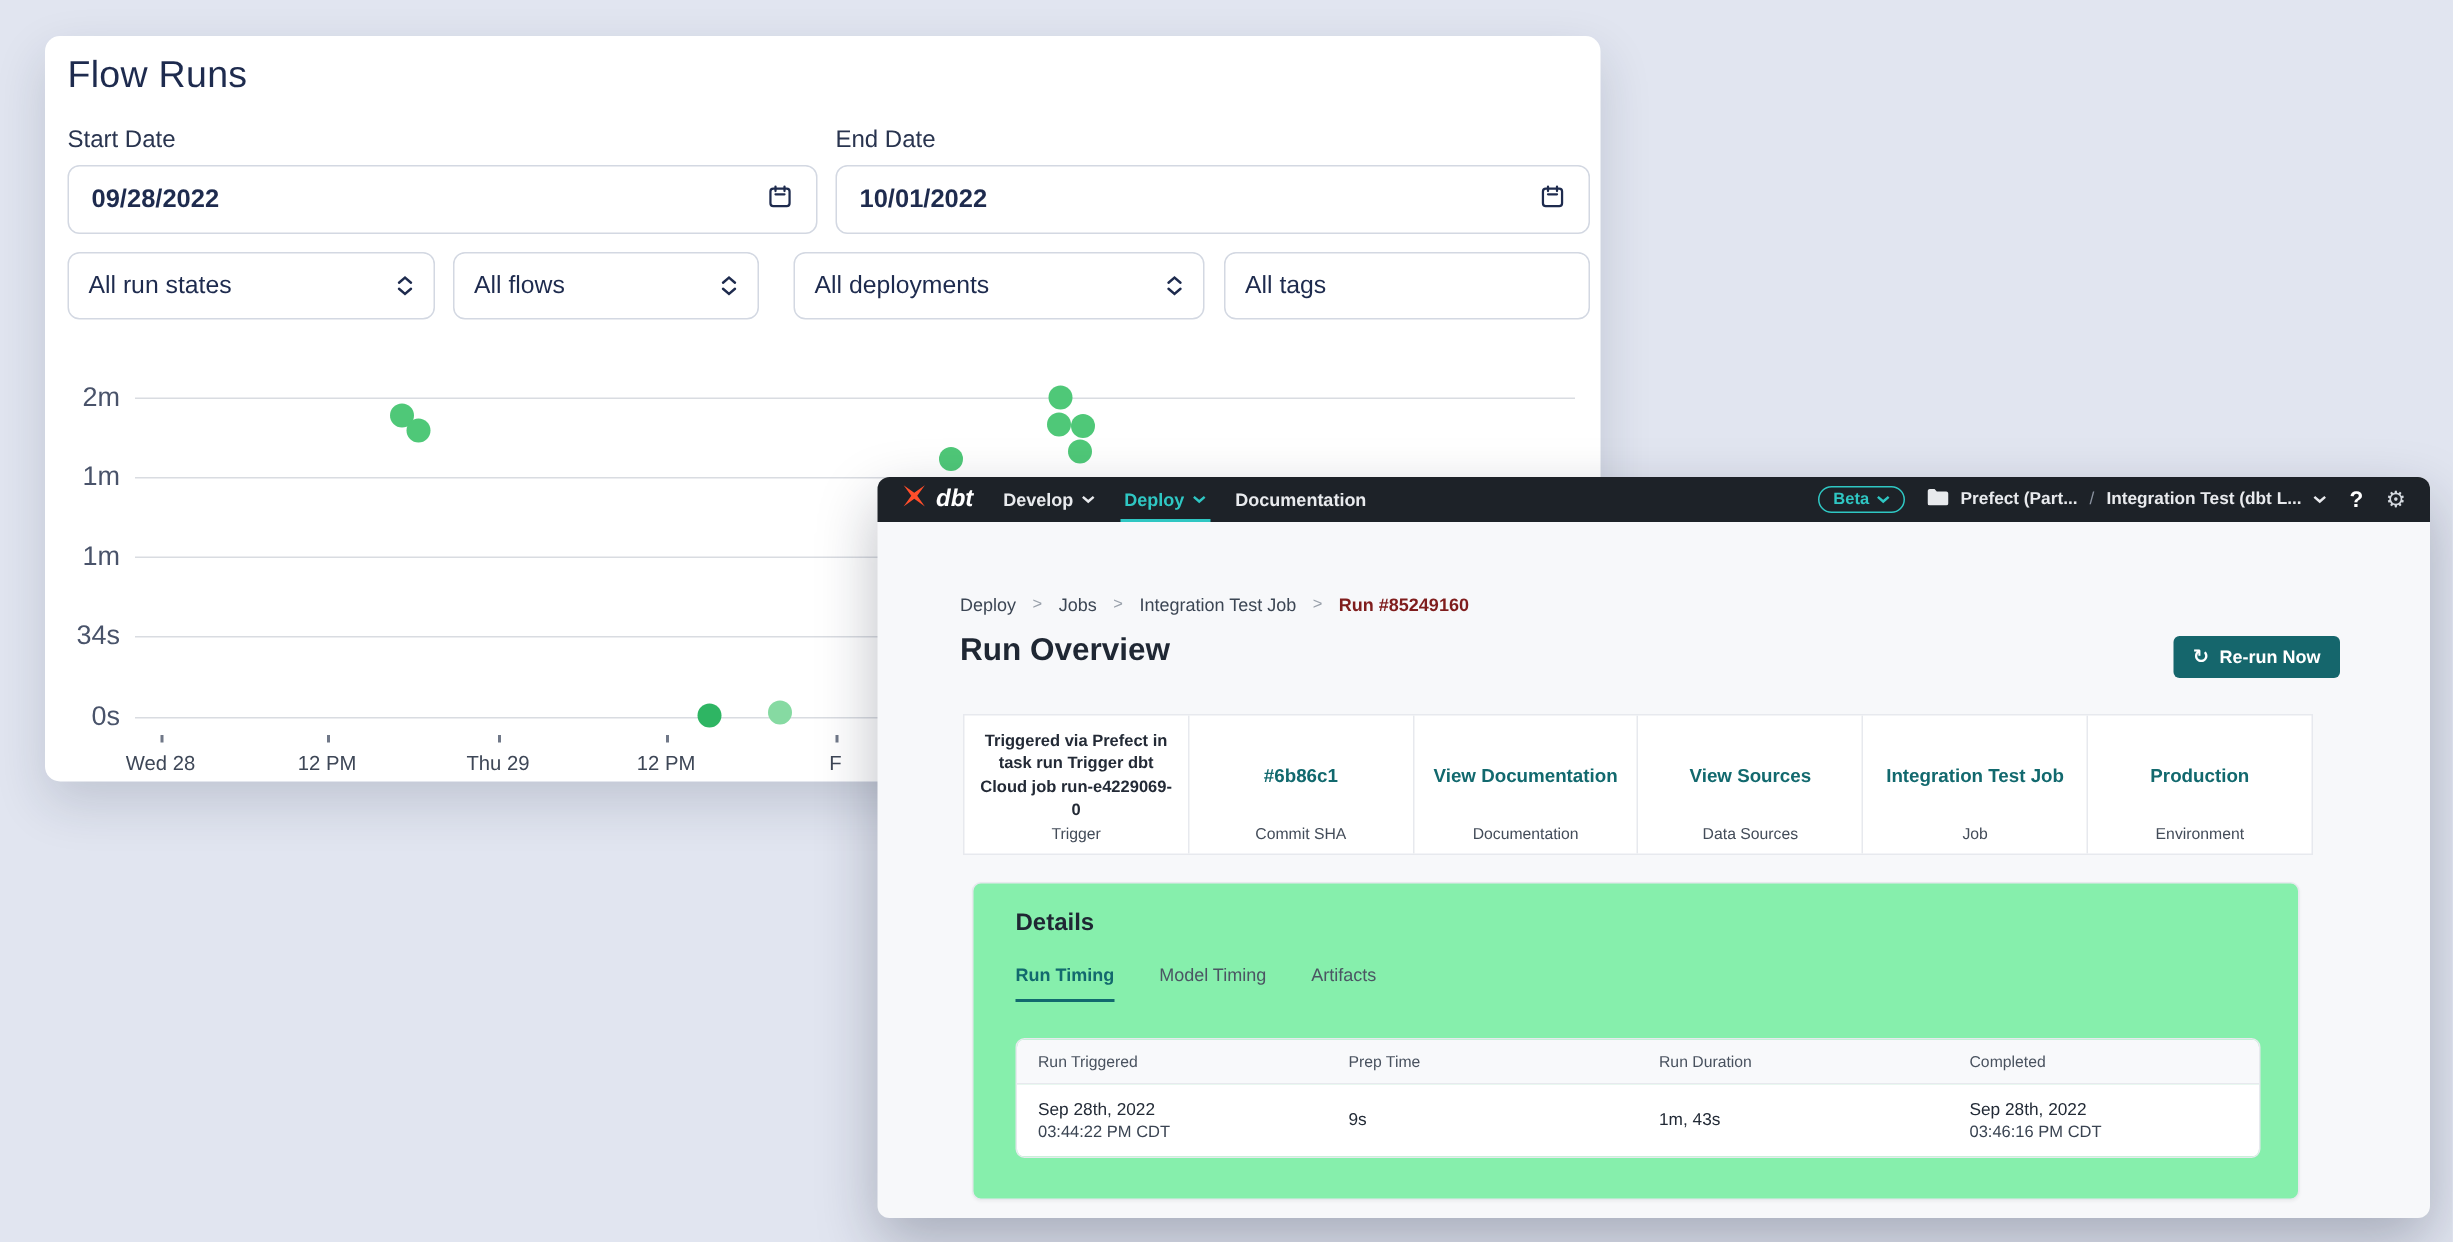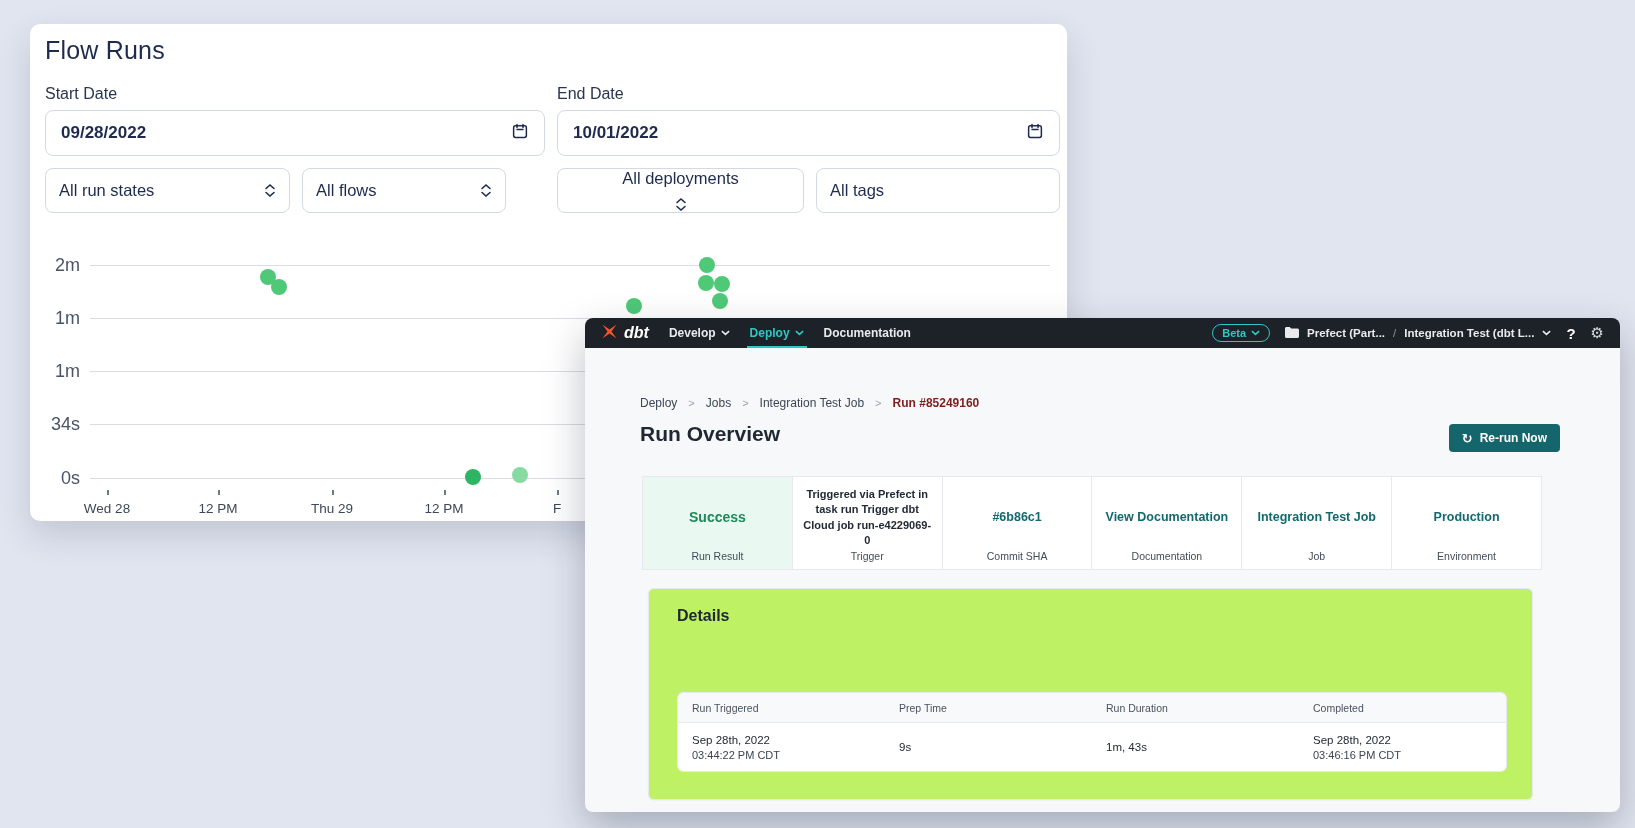--- a/index.html
+++ b/index.html
@@ -81,21 +81,21 @@
   .cell:last-child { border-right: none; }
   .cell.success { background: #e9f8f0; }
   .cell-value { flex: 1; display: flex; align-items: center; justify-content: center; text-align: center; font-weight: bold; font-size: 12.5px; color: #232a36; line-height: 1.4; }
   .cell.success .cell-value { color: #1d8a57; font-size: 14px; }
   .cell.link .cell-value { color: #12696e; cursor: pointer; }
   .cell.text .cell-value { font-size: 11px; }
   .cell-label { text-align: center; font-size: 10.5px; color: #434c59; padding-bottom: 2px; }
 
   .details-card {
     position: absolute; left: 63px; top: 240px; width: 885px; height: 212px;
-    background: #bef264; border: 1px solid #e7e9ee; border-radius: 6px;
+    background: #86efac; border: 1px solid #e7e9ee; border-radius: 6px;
     box-shadow: 0 1px 2px rgba(0,0,0,.04);
   }
   .details-title { position: absolute; left: 28px; top: 18px; font-size: 16px; font-weight: bold; color: #1f2733; }
   .tabs { position: absolute; left: 28px; top: 54px; display: flex; gap: 30px; }
   .tab { font-size: 12px; color: #4b5563; padding-bottom: 9px; cursor: pointer; }
   .tab.active { color: #12696e; font-weight: bold; border-bottom: 2px solid #12696e; }
   .run-table { position: absolute; left: 28px; top: 103px; width: 830px; border: 1px solid #e7e9ee; border-radius: 6px; overflow: hidden; }
   .thead { display: flex; background: #f8f9fb; height: 30px; align-items: center; border-bottom: 1px solid #e7e9ee; }
   .th { flex: 1; padding-left: 14px; font-size: 10.5px; color: #49525f; }
   .trow { display: flex; background: #fff; }
@@ -138,21 +138,21 @@
           <path d="M2 9.5L6 13l4-3.5"></path>
         </svg>
       </div>
       <div class="filter" style="left: 272px; width: 204px;">
         <span>All flows</span>
         <svg width="12" height="15" viewBox="0 0 12 15" fill="none" stroke="#1e2b4e" stroke-width="1.6" stroke-linecap="round">
           <path d="M2 5.5L6 2l4 3.5"></path>
           <path d="M2 9.5L6 13l4-3.5"></path>
         </svg>
       </div>
-      <div class="filter" style="left: 527px; width: 247px; flex-direction: column;">
+      <div class="filter" style="left: 499px; width: 274px;">
         <span>All deployments</span>
         <svg width="12" height="15" viewBox="0 0 12 15" fill="none" stroke="#1e2b4e" stroke-width="1.6" stroke-linecap="round">
           <path d="M2 5.5L6 2l4 3.5"></path>
           <path d="M2 9.5L6 13l4-3.5"></path>
         </svg>
       </div>
       <div class="filter" style="left: 786px; width: 244px;">
         <span>All tags</span>
       </div>
     </div>
@@ -254,48 +254,53 @@
       </div>
 
     <div class="page-title">Run Overview</div>
 
     <button class="rerun-btn">
       <span class="refresh">↻</span>
       <span>Re-run Now</span>
     </button>
 
     <div class="cards" id="cards">
-        <div class="cell success">
-          <div class="cell-value">Success</div>
-          <div class="cell-label">Run Result</div>
-        </div>
         <div class="cell text">
           <div class="cell-value">Triggered via Prefect in task run Trigger dbt Cloud job run-e4229069-0</div>
           <div class="cell-label">Trigger</div>
         </div>
         <div class="cell link">
           <div class="cell-value">#6b86c1</div>
           <div class="cell-label">Commit SHA</div>
         </div>
         <div class="cell link">
           <div class="cell-value">View Documentation</div>
           <div class="cell-label">Documentation</div>
         </div>
         <div class="cell link">
+          <div class="cell-value">View Sources</div>
+          <div class="cell-label">Data Sources</div>
+        </div>
+        <div class="cell link">
           <div class="cell-value">Integration Test Job</div>
           <div class="cell-label">Job</div>
         </div>
         <div class="cell link">
           <div class="cell-value">Production</div>
           <div class="cell-label">Environment</div>
         </div>
       </div>
 
     <div class="details-card">
       <div class="details-title">Details</div>
+      <div class="tabs" id="tabs">
+          <div class="tab active">Run Timing</div>
+          <div class="tab">Model Timing</div>
+          <div class="tab">Artifacts</div>
+        </div>
       <div class="run-table">
         <div class="thead" id="thead">
             <div class="th">Run Triggered</div>
             <div class="th">Prep Time</div>
             <div class="th">Run Duration</div>
             <div class="th">Completed</div>
           </div>
         <div id="tbody">
             <div class="trow">
               <div class="td">

